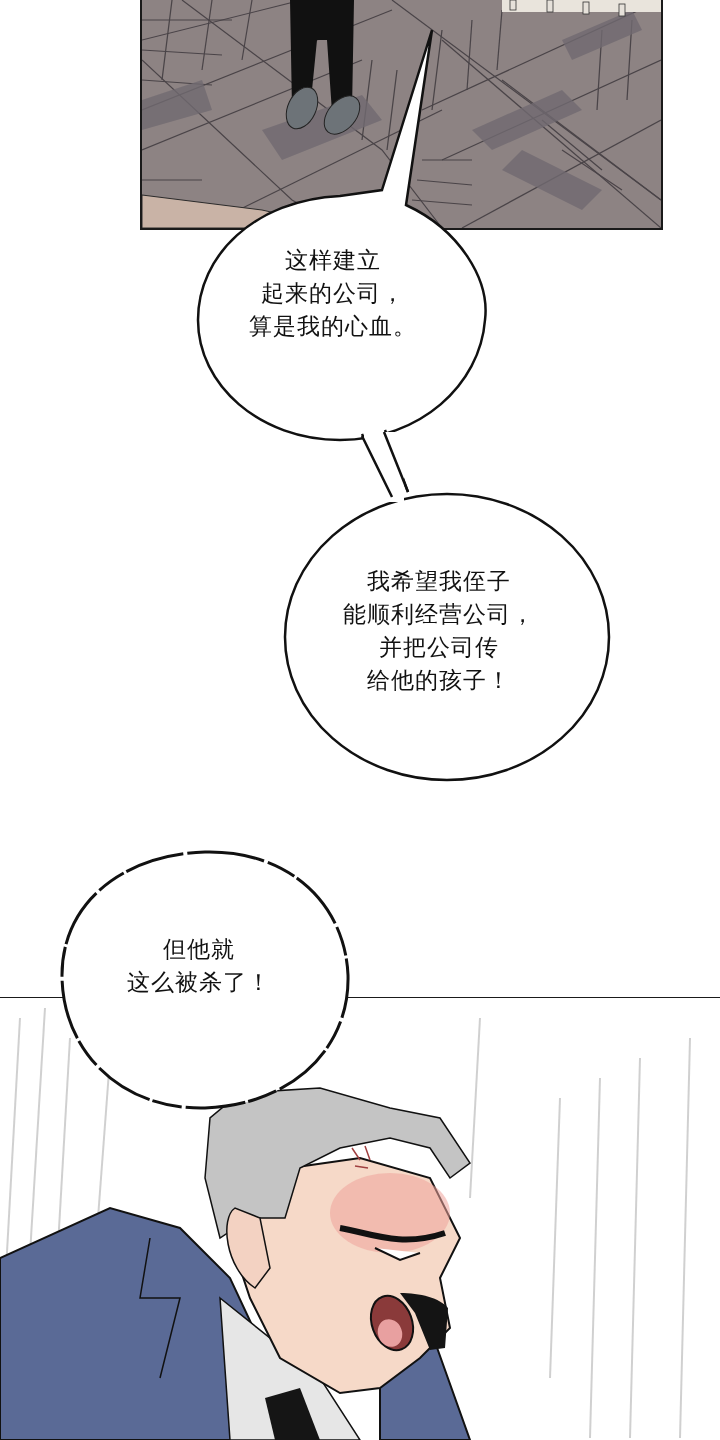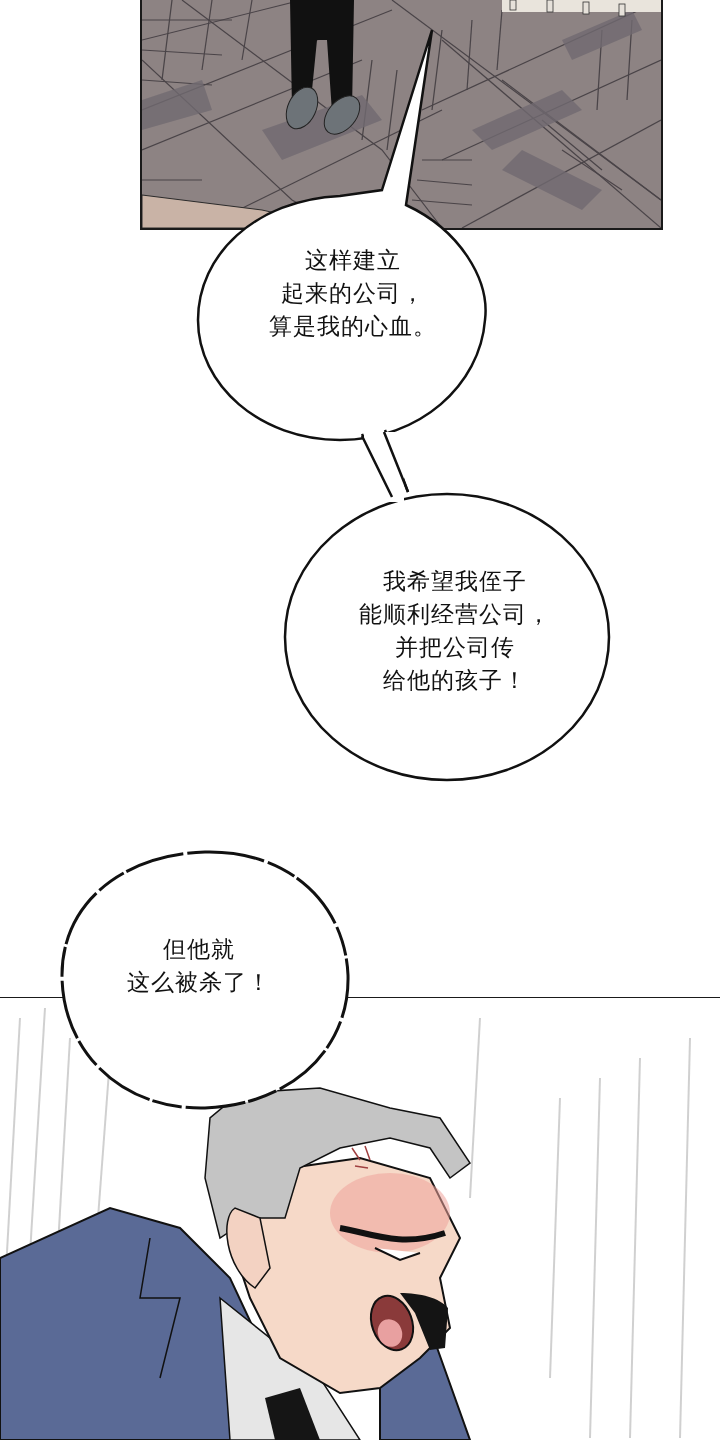--- a/index.html
+++ b/index.html
@@ -153,23 +153,23 @@
 
     <ellipse cx="392" cy="325" rx="20" ry="28" fill="#8a3a3a" stroke="#111" stroke-width="2" transform="rotate(-20 392 325)"></ellipse>
     <ellipse cx="390" cy="335" rx="12" ry="14" fill="#e8a0a0" transform="rotate(-20 390 335)"></ellipse>
   </svg>
 </div>
 
 <svg class="overlay-svg" width="720" height="1440" viewBox="0 0 720 1440">
   <path d="M 205 852 C 290 850, 345 905, 348 975 C 350 1050, 290 1105, 205 1108 C 120 1110, 62 1050, 62 975 C 62 905, 120 855, 205 852 Z" fill="#ffffff" stroke="#111" stroke-width="3" stroke-dasharray="60 4 30 3"></path>
 </svg>
 
-<div class="bubble-text" style="left: 228px; top: 244px; width: 250px;">这样建立
+<div class="bubble-text" style="left: 208px; top: 244px; width: 250px;">这样建立
 起来的公司，
 算是我的心血。</div>
 
-<div class="bubble-text" style="left: 320px; top: 565px; width: 270px;">我希望我侄子
+<div class="bubble-text" style="left: 304px; top: 565px; width: 270px;">我希望我侄子
 能顺利经营公司，
 并把公司传
 给他的孩子！</div>
 
 <div class="bubble-text" style="left: 84px; top: 933px; width: 230px;">但他就
 这么被杀了！</div>
 
 </body></html>

